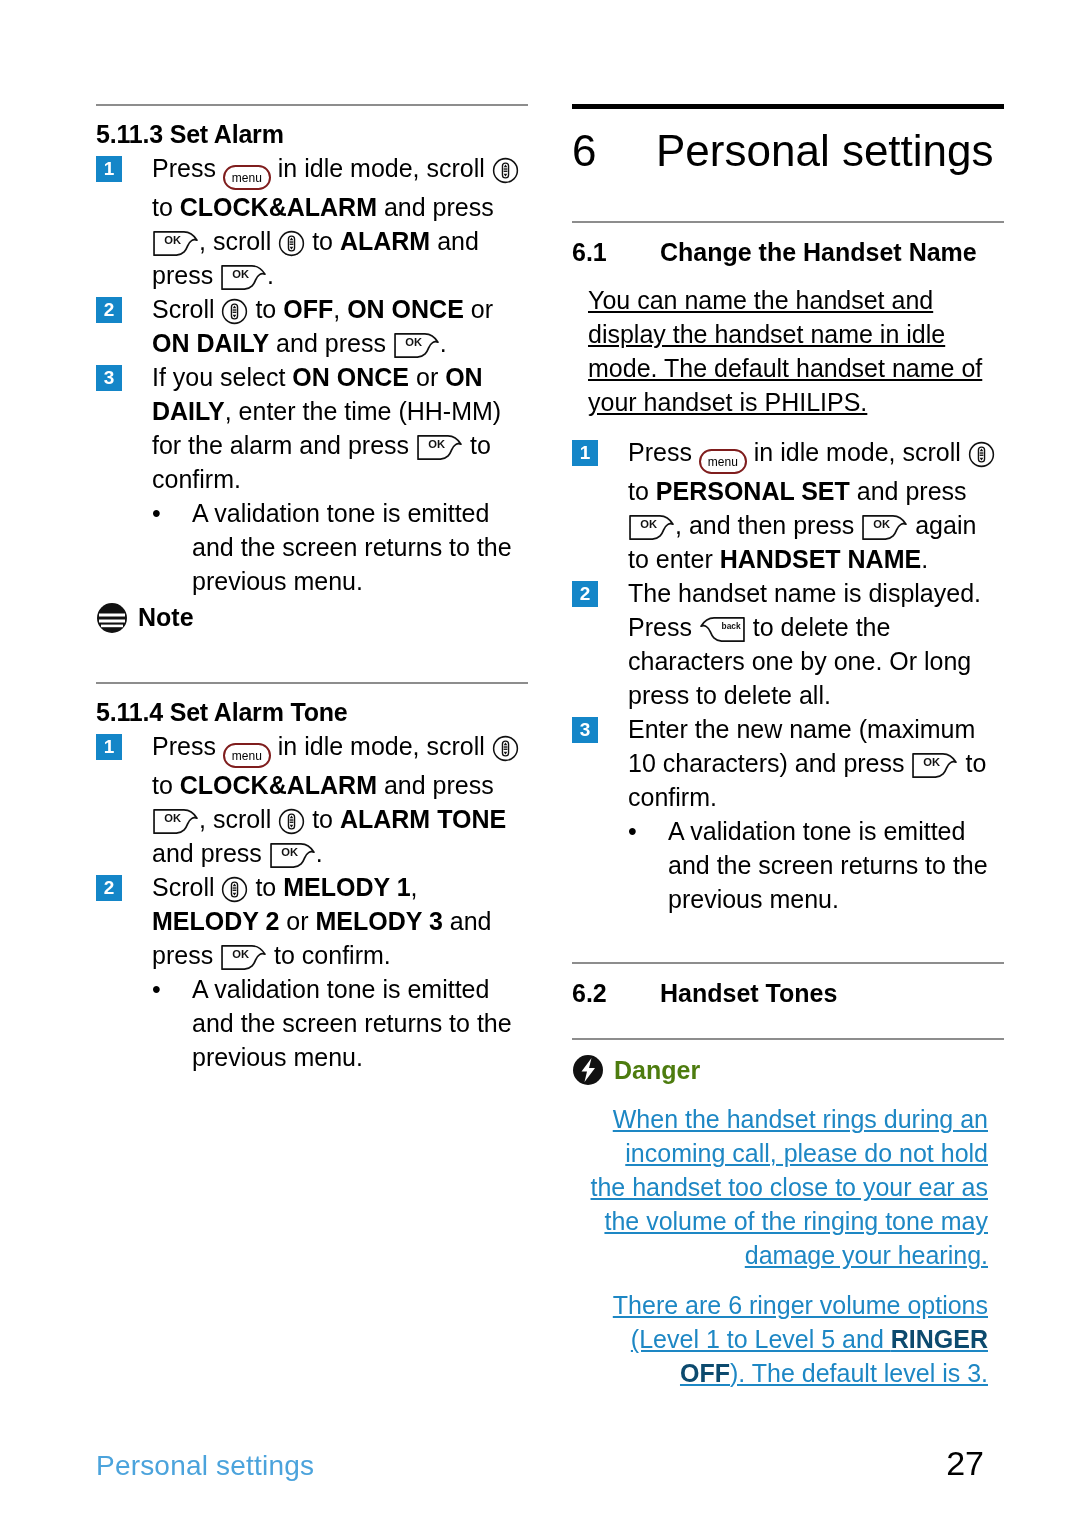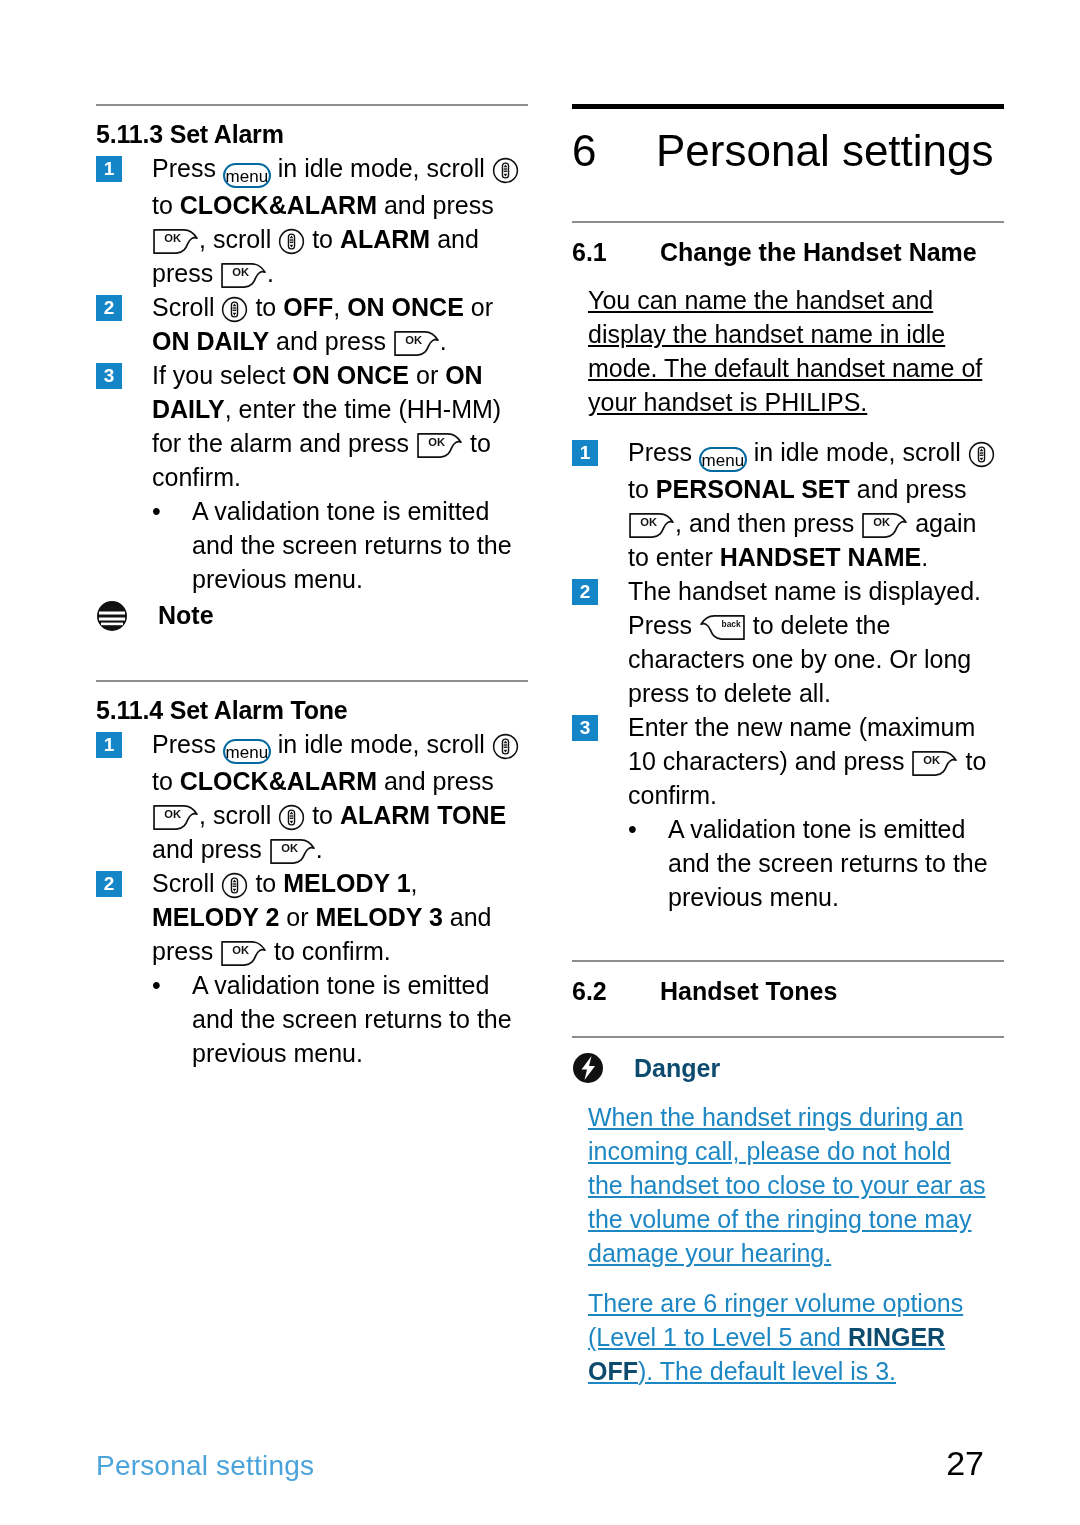--- a/index.html
+++ b/index.html
@@ -117,44 +117,44 @@
     left: 56px;
     top: 0;
   }
 
   b, .b { font-weight: bold; }
 
   
   .callout-head {
     display: flex;
     align-items: center;
-    gap: 30px;
+    gap: 10px;
     margin: 4px 0 2px 0;
     font-size: 25px;
     font-weight: bold;
   }
   .callout-head .label.note { color: #000000; }
-  .callout-head .label.danger { color: #0c4a6e; }
-
-  .danger-text { color: #1d87c4; }
+  .callout-head .label.danger { color: #4d7c0f; }
+
+  .danger-text { color: #1d87c4; text-align: right; }
   .danger-text b { color: #0c4a6e; }
 
   
   .ico {
     display: inline-block;
     vertical-align: -6px;
     position: relative;
   }
 
   
   .ico-menu {
     width: 48px; height: 25px;
-    border: 2px solid #0369a1;
+    border: 2px solid #7f1d1d;
     border-radius: 13px;
-    font-size: 17px;
+    font-size: 12px;
     line-height: 23px;
     text-align: center;
     font-weight: normal;
     vertical-align: -5px;
     box-sizing: border-box;
   }
 
   
   .ico-scroll { width: 27px; height: 27px; vertical-align: -7px; }
 

